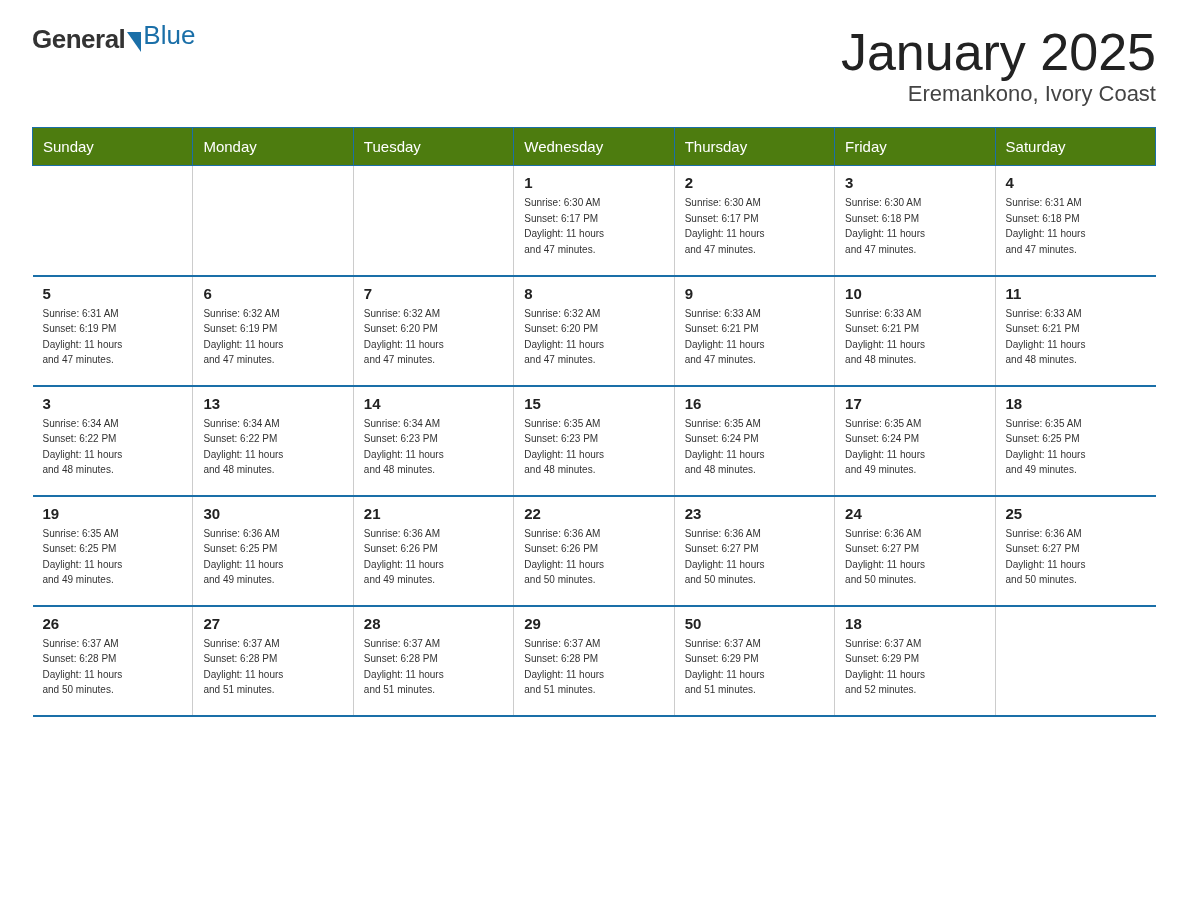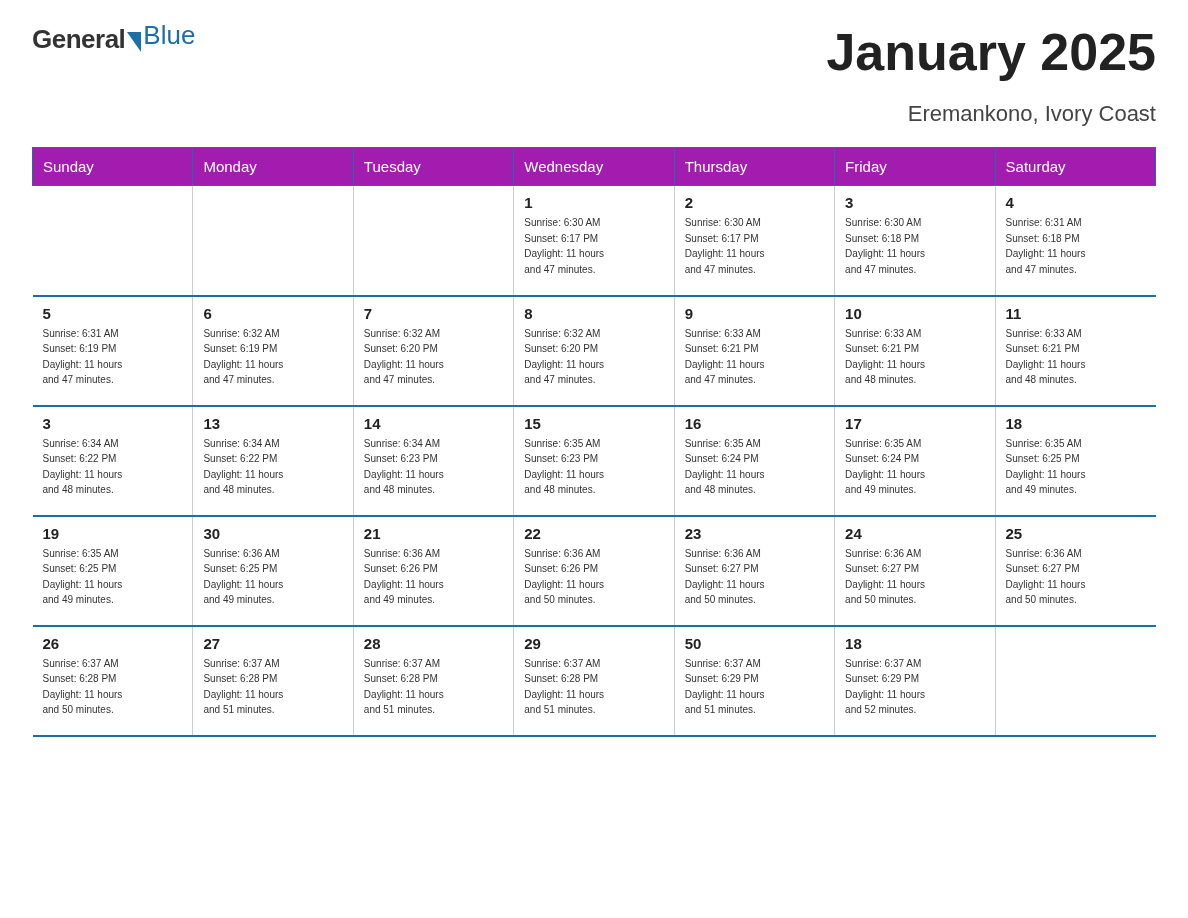--- a/index.html
+++ b/index.html
@@ -45,35 +45,35 @@
       font-weight: normal;
       color: #1a6fa8;
       margin-top: -4px;
       padding-left: 2px;
     }
     .title-block {
       text-align: right;
     }
     .month-title {
       font-size: 52px;
-      font-weight: bold;
+      font-weight: normal;
       color: #222;
       line-height: 1.1;
     }
     .location-title {
       font-size: 22px;
       color: #444;
-      margin-top: 20px;
+      margin-top: 0;
     }
     .calendar {
       width: 100%;
       border-collapse: collapse;
     }
     .calendar thead tr {
-      background-color: #a21caf;
+      background-color: #4d7c0f;
     }
     .calendar thead th {
       color: #fff;
       font-size: 15px;
       font-weight: normal;
       padding: 10px 10px;
       text-align: left;
       border: 1px solid #1a6fa8;
     }
     .calendar tbody tr {

